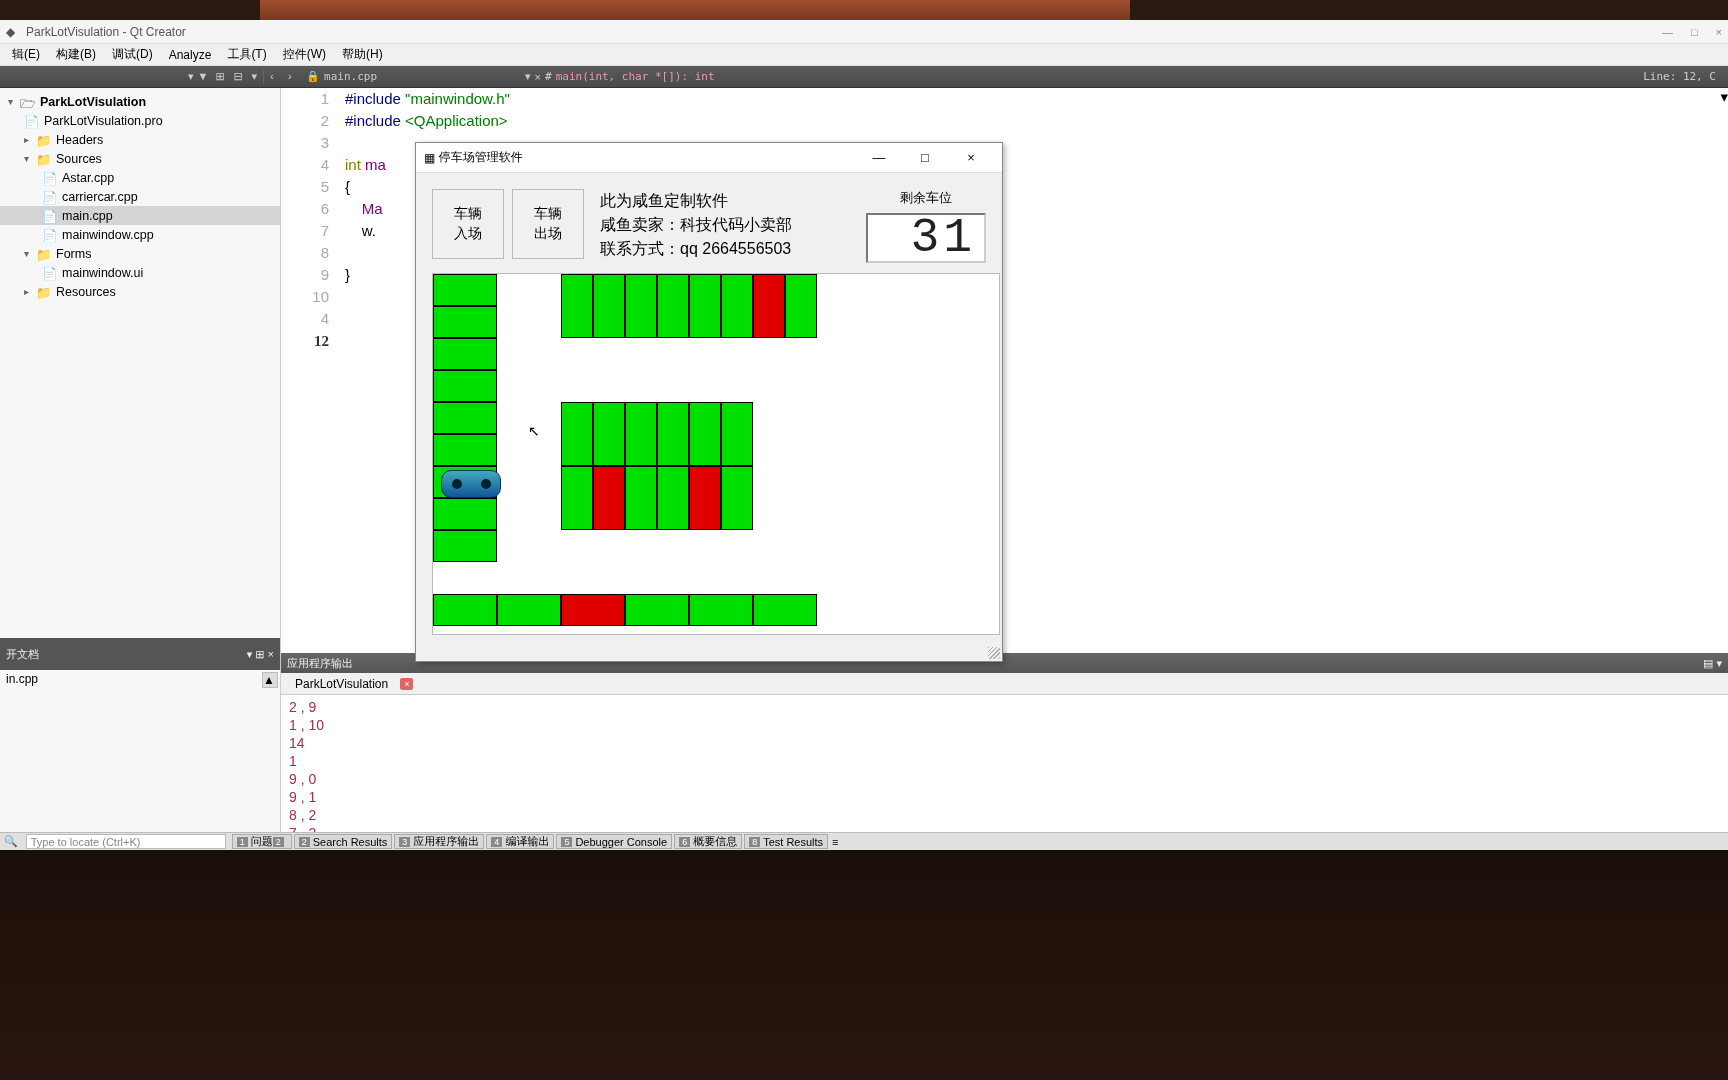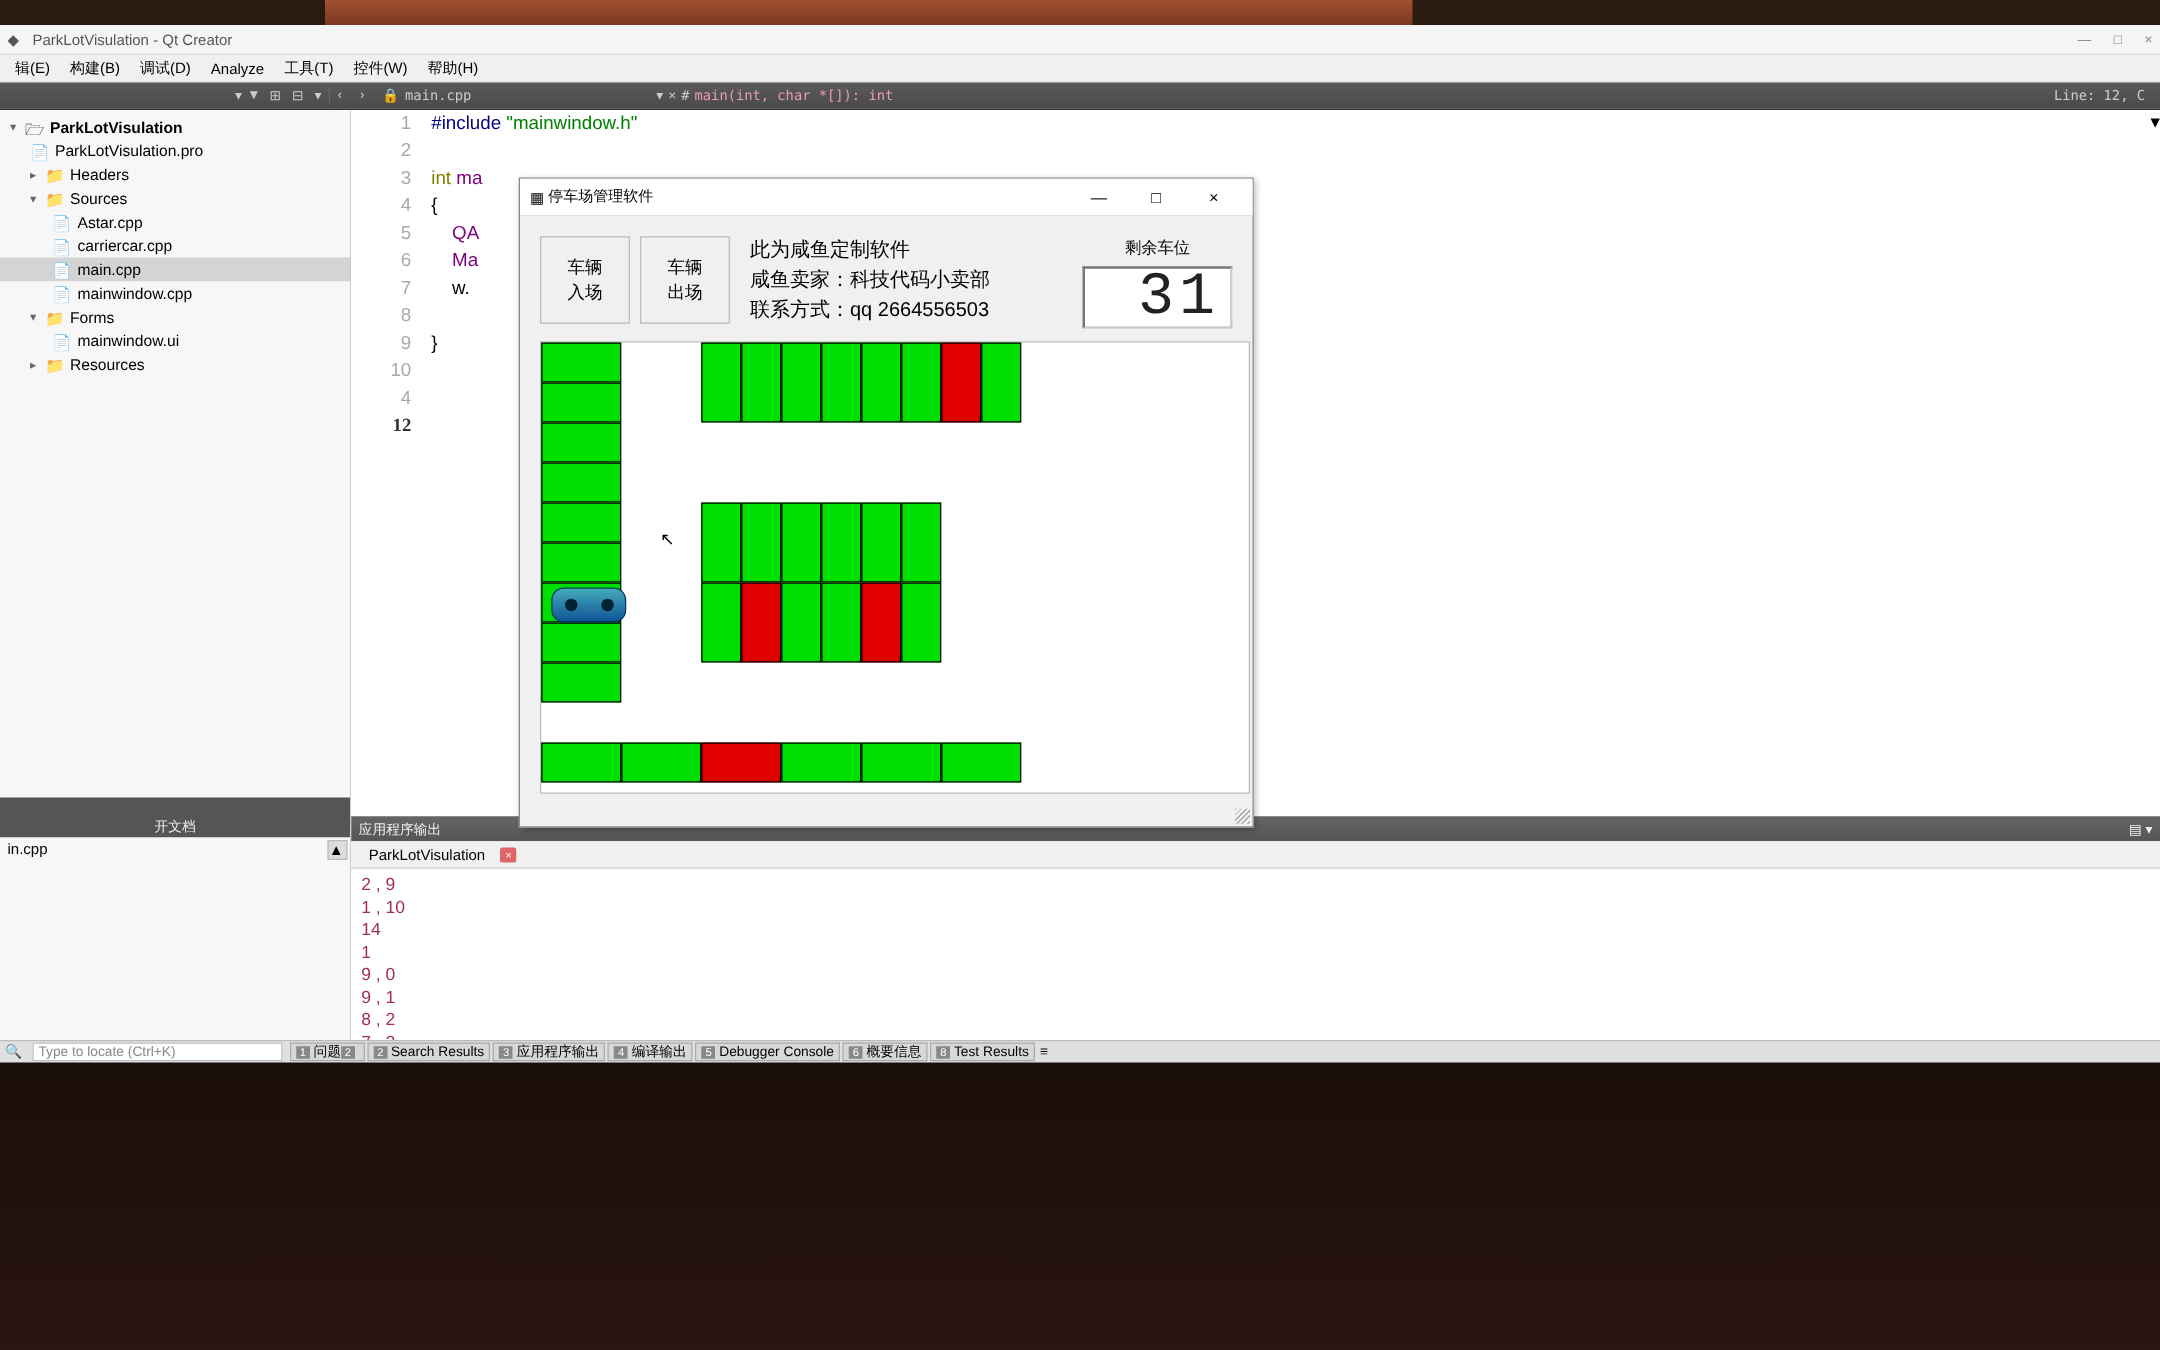--- a/index.html
+++ b/index.html
@@ -21,21 +21,21 @@
 .sidebar { width: 281px; background: #f7f7f7; border-right: 1px solid #ccc; display: flex; flex-direction: column; }
 .project-tree { flex: 1; overflow: auto; font-size: 12.5px; padding-top: 4px; }
 .tree-row { display: flex; align-items: center; height: 19px; padding-left: 4px; }
 .tree-row.lvl1 { padding-left: 8px; }
 .tree-row.lvl2 { padding-left: 24px; }
 .tree-row.lvl3 { padding-left: 42px; }
 .tree-row.sel { background: #d4d4d4; }
 .tree-row .arrow { width: 12px; font-size: 10px; color: #666; }
 .tree-row .ficon { width: 16px; height: 14px; margin-right: 4px; display: inline-block; }
 .tree-row .bold { font-weight: bold; }
-.opendocs-hdr { height: 21px; background: #555; color: #eee; font-size: 11px; display: flex; align-items: center; padding: 16px 6px; flex-direction: column; }
+.opendocs-hdr { height: 21px; background: #555; color: #eee; font-size: 11px; display: flex; align-items: center; padding: 16px 6px; }
 .opendocs-hdr .ico { margin-left: auto; }
 .opendocs { height: 180px; background: #f7f7f7; font-size: 12px; padding: 2px 6px; position: relative; }
 .opendocs .scrollbtn { position: absolute; right: 2px; top: 2px; width: 16px; height: 16px; background: #ddd; border: 1px solid #bbb; }
 .editor { flex: 1; background: #fff; display: flex; flex-direction: column; position: relative; }
 .code-area { flex: 1; display: flex; font-family: Consolas, monospace; font-size: 15px; }
 .gutter { width: 60px; text-align: right; padding-right: 12px; color: #aaa; background: #fff; }
 .gutter .ln { height: 22px; line-height: 22px; }
 .gutter .ln.cur { color: #333; font-weight: bold; font-family: Liberation Serif, serif; }
 .code { flex: 1; padding-left: 4px; }
 .code .cl { height: 22px; line-height: 22px; white-space: pre; }
@@ -198,24 +198,24 @@
             <div class="ln">6</div>
             <div class="ln">7</div>
             <div class="ln">8</div>
             <div class="ln">9</div>
             <div class="ln">10</div>
             <div class="ln">4</div>
             <div class="ln cur">12</div>
           </div>
         <div class="code" id="code">
             <div class="cl"><span class="pre">#include</span> <span class="str">"mainwindow.h"</span></div>
+            <div class="cl"><span class="pre">#include</span> <span class="str">&lt;QApplication&gt;</span></div>
             <div class="cl"></div>
             <div class="cl"><span class="kw">int</span> <span class="typ">ma</span></div>
             <div class="cl">{</div>
-            <div class="cl">    <span class="typ">QA</span></div>
             <div class="cl">    <span class="typ">Ma</span></div>
             <div class="cl">    w.</div>
             <div class="cl"></div>
             <div class="cl">}</div>
             <div class="cl"></div>
           </div>
         <span class="fold">▾</span>
       </div>
       <div class="output-hdr">
           <span>应用程序输出</span>

